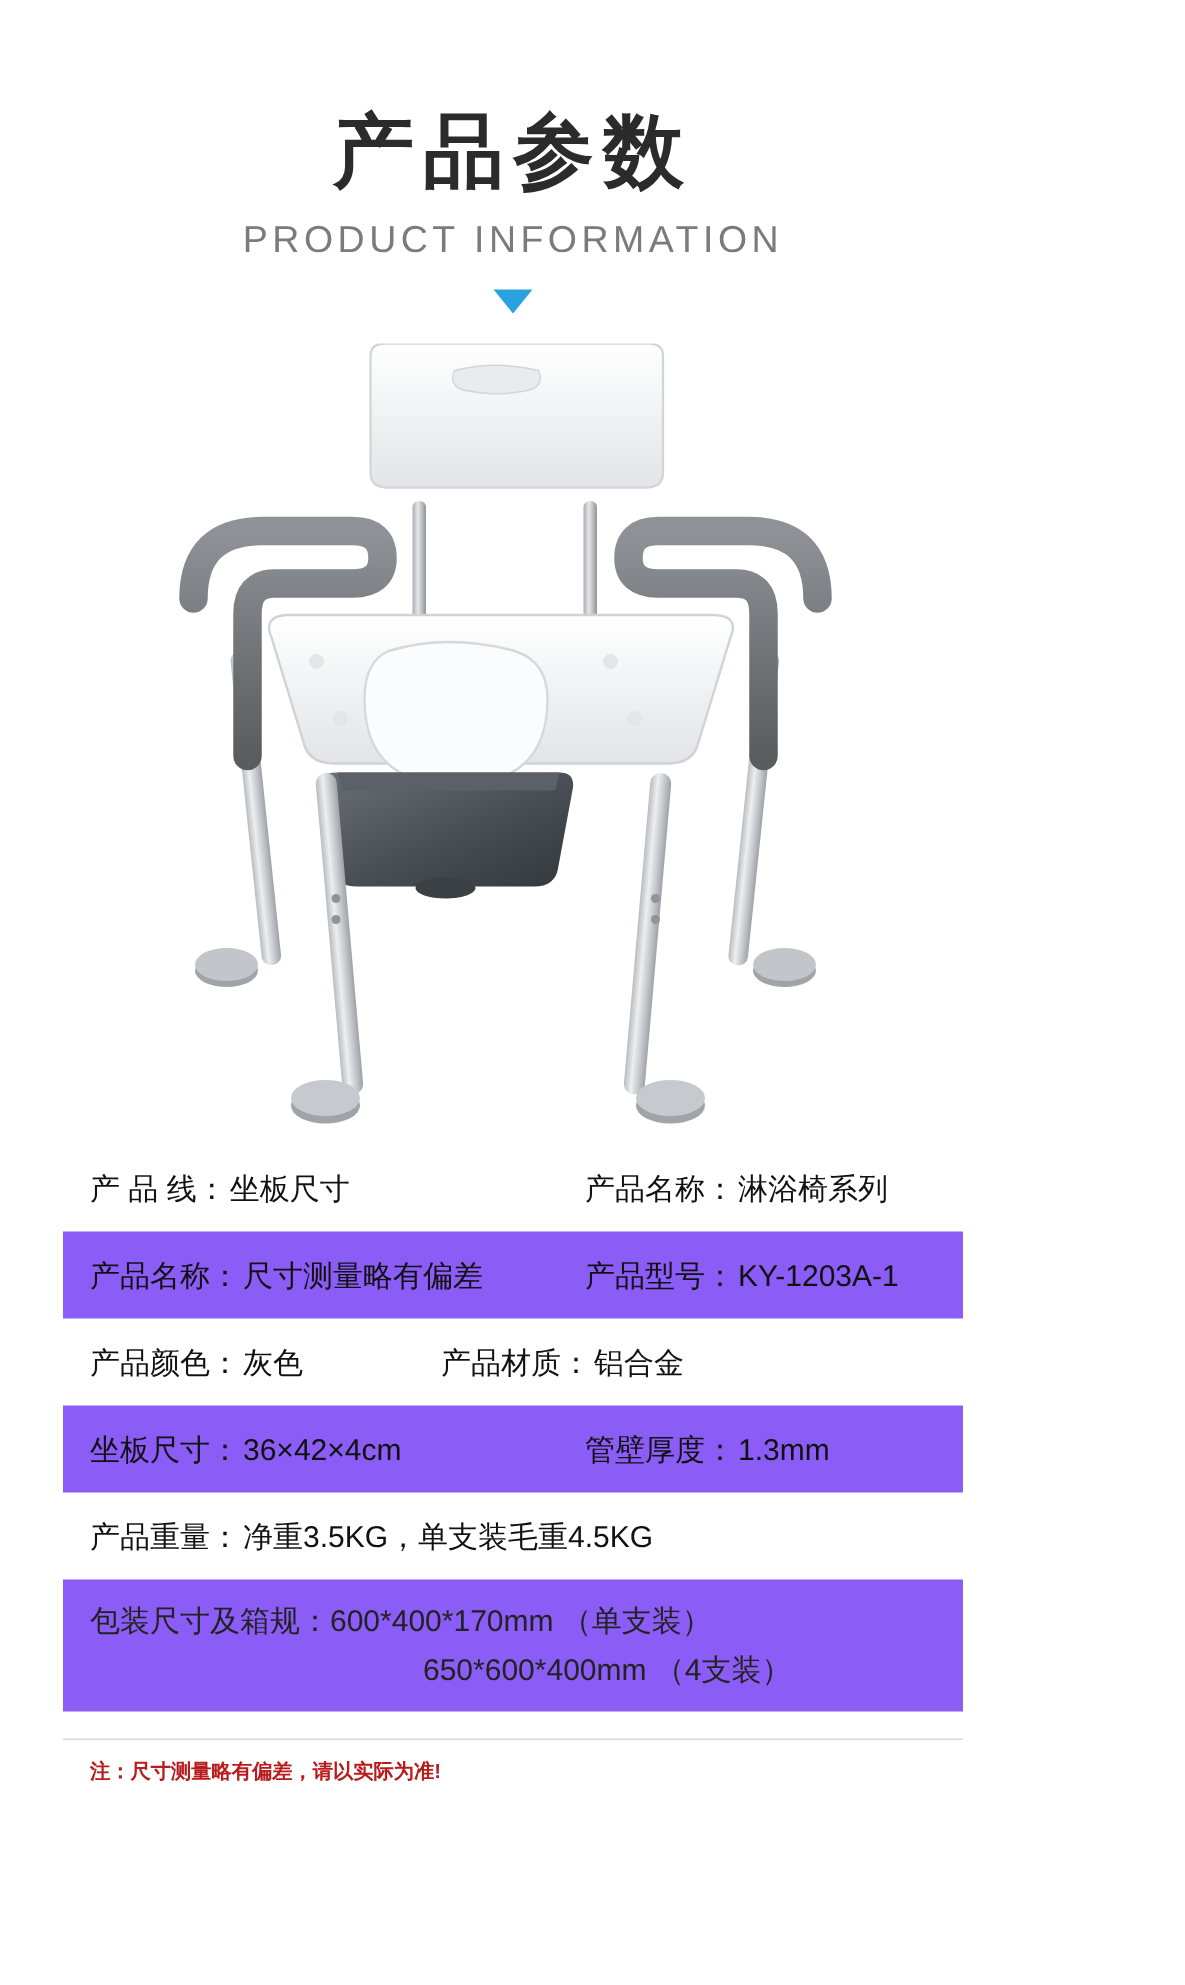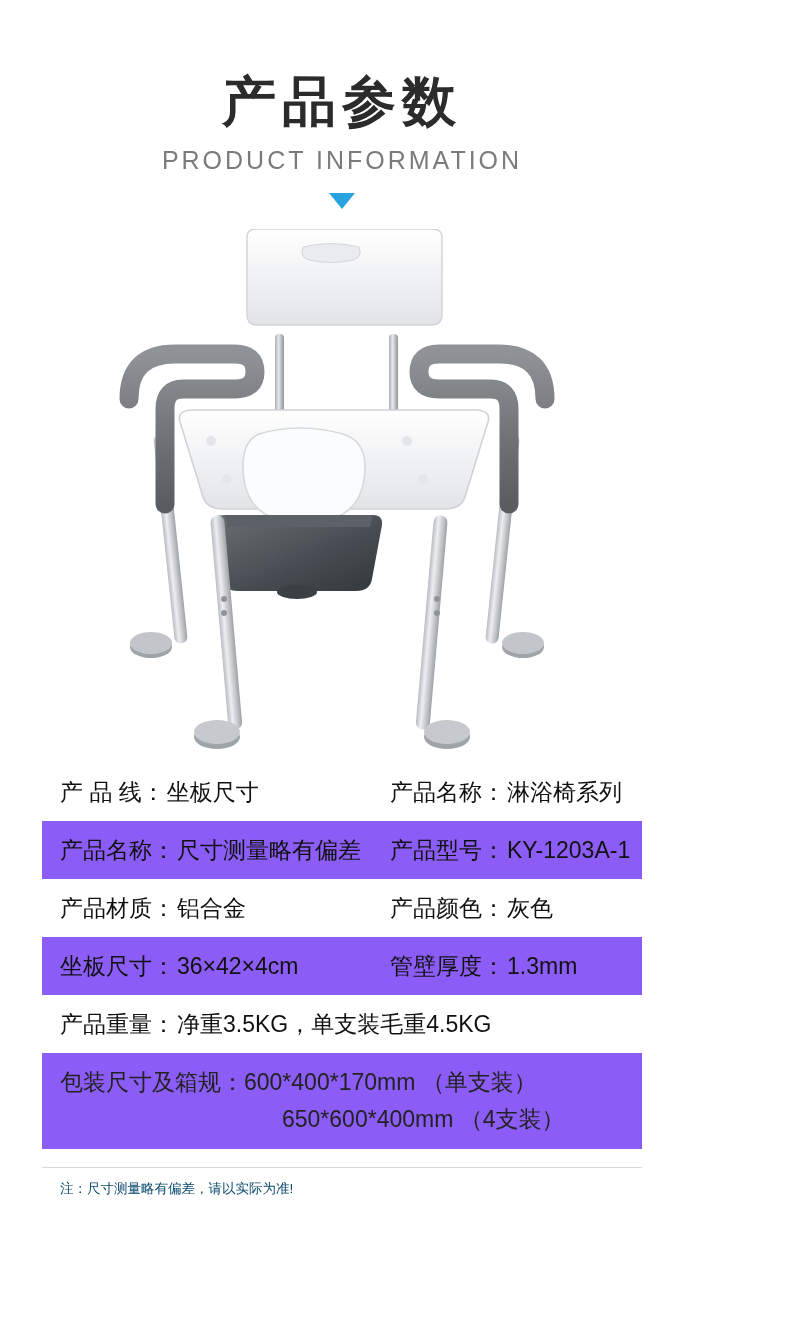--- a/index.html
+++ b/index.html
@@ -54,21 +54,21 @@
   .chair {
     position: absolute;
     left: 50%;
     top: 10px;
     transform: translateX(-50%);
   }
 
   
   .specs {
     margin: 4px 42px 0 42px;
-    font-size: 23px;
+    font-size: 20px;
     color: #222;
   }
   .row {
     display: flex;
     align-items: center;
     min-height: 58px;
     padding: 0 18px;
   }
   .row.shaded { background: #8b5cf6; }
   .cell {
@@ -86,21 +86,22 @@
     padding-left: 222px;
     margin-top: 6px;
   }
 
   
   .note {
     margin: 18px 42px 0 42px;
     padding: 12px 18px 0 18px;
     border-top: 1px solid #d8d8d8;
     font-size: 13.5px;
-    color: #0c4a6e;
+    color: #b91c1c;
+    font-weight: bold;
   }
 
   
   svg.chair-svg { display: block; }
 </style>
 </head>
 <body>
 
 <div class="page">
 
@@ -204,27 +205,27 @@
         <span class="label">产品名称：</span>
         <span class="value">尺寸测量略有偏差</span>
       </div>
       <div class="cell col-b">
         <span class="label">产品型号：</span>
         <span class="value">KY-1203A-1</span>
       </div>
     </div>
 
     <div class="row">
+      <div class="cell col-b">
+        <span class="label">产品颜色：</span>
+        <span class="value">灰色</span>
+      </div>
       <div class="cell col-a">
         <span class="label">产品材质：</span>
         <span class="value">铝合金</span>
-      </div>
-      <div class="cell col-b">
-        <span class="label">产品颜色：</span>
-        <span class="value">灰色</span>
       </div>
     </div>
 
     <div class="row shaded">
       <div class="cell col-a">
         <span class="label">坐板尺寸：</span>
         <span class="value">36×42×4cm</span>
       </div>
       <div class="cell col-b">
         <span class="label">管壁厚度：</span>

